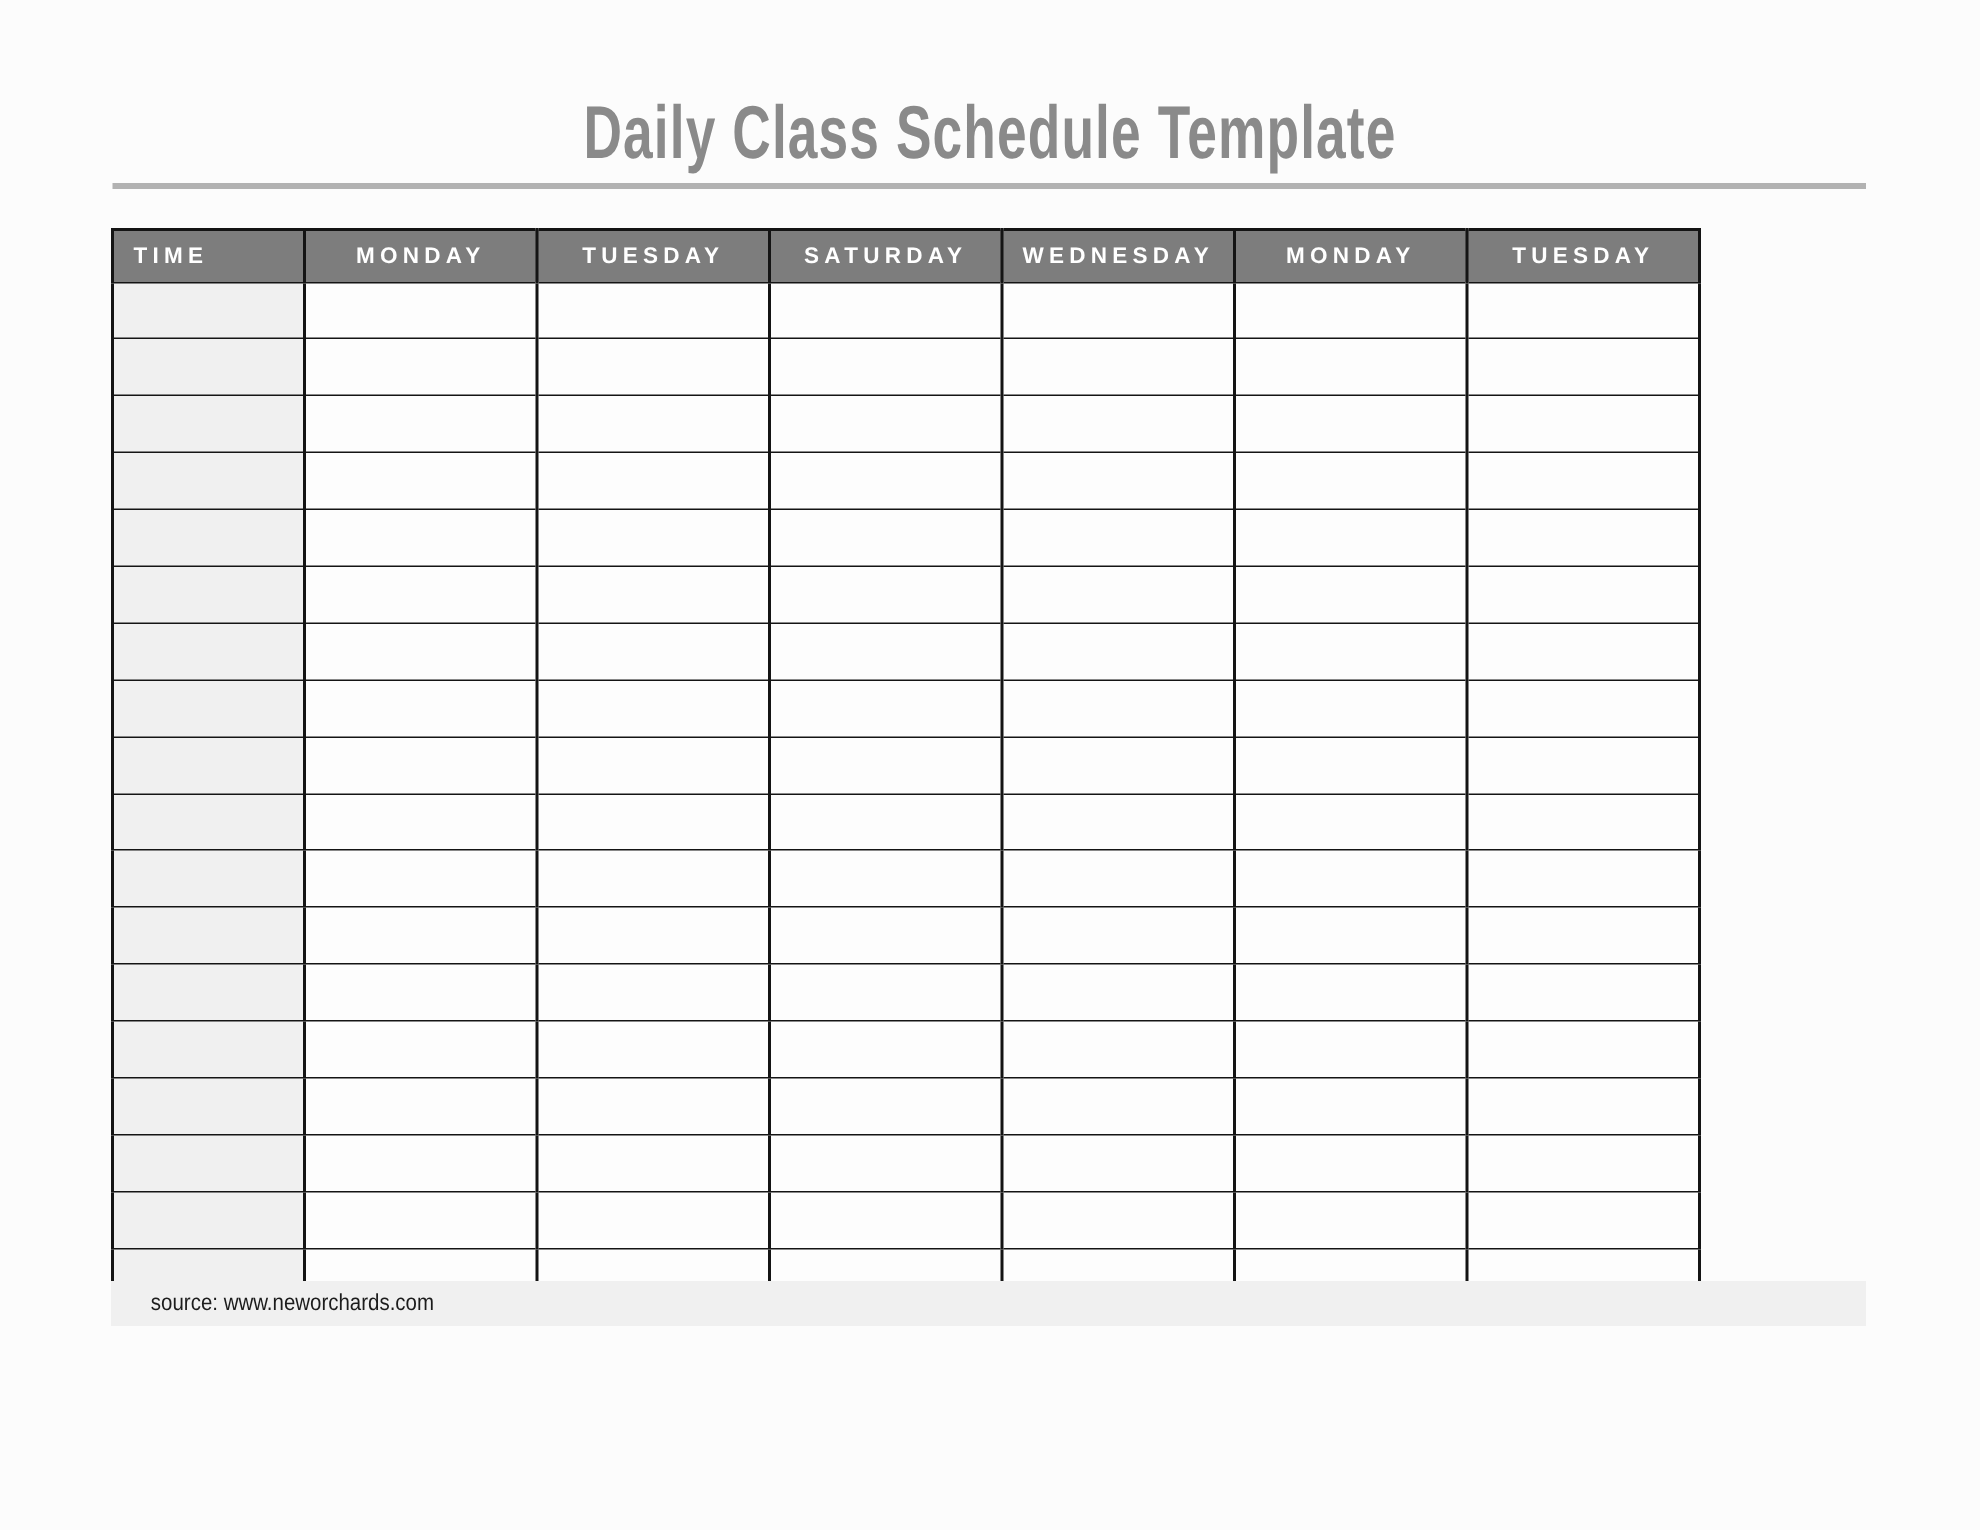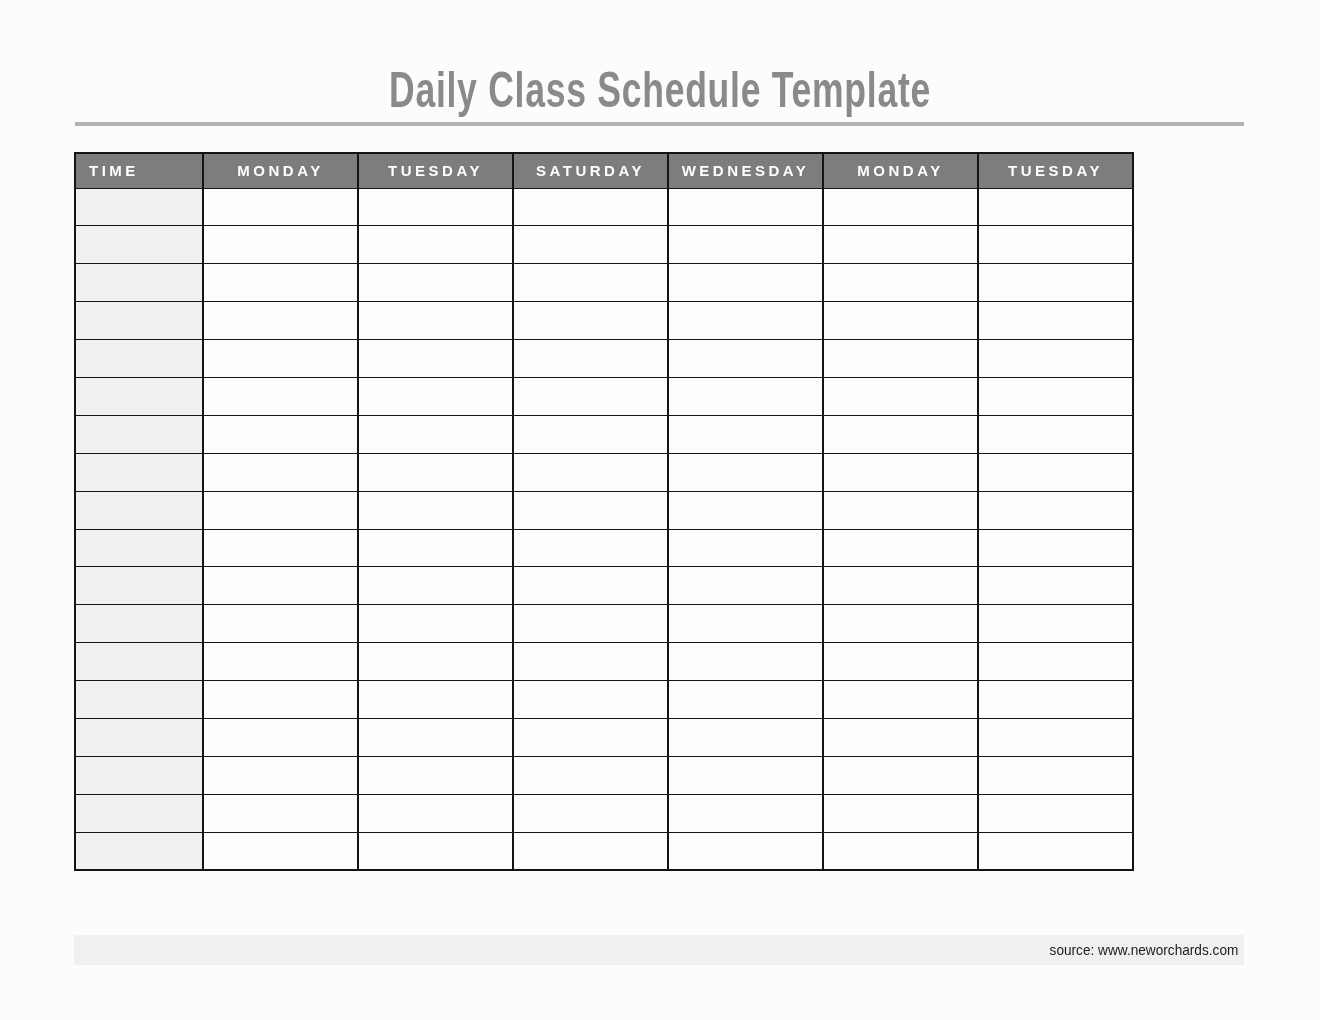--- a/index.html
+++ b/index.html
@@ -83,26 +83,26 @@
   }
   .schedule tbody td {
     height: 37.9px;
     background: var(--cell-bg);
   }
   .schedule tbody td.time-col {
     background: var(--time-col-bg);
   }
   .footer-strip {
     position: absolute;
-    top: 935px;
+    top: 854px;
     left: 74px;
     width: 1170px;
     height: 30px;
     background: var(--footer-bg);
-    text-align: right;
+    text-align: left;
   }
   .footer-strip .credit {
     display: inline-block;
     line-height: 30px;
     padding-right: 7px;
     font-size: 15.5px;
     color: var(--footer-text);
     transform: scaleX(0.88);
     transform-origin: 100% 50%;
     white-space: nowrap;

